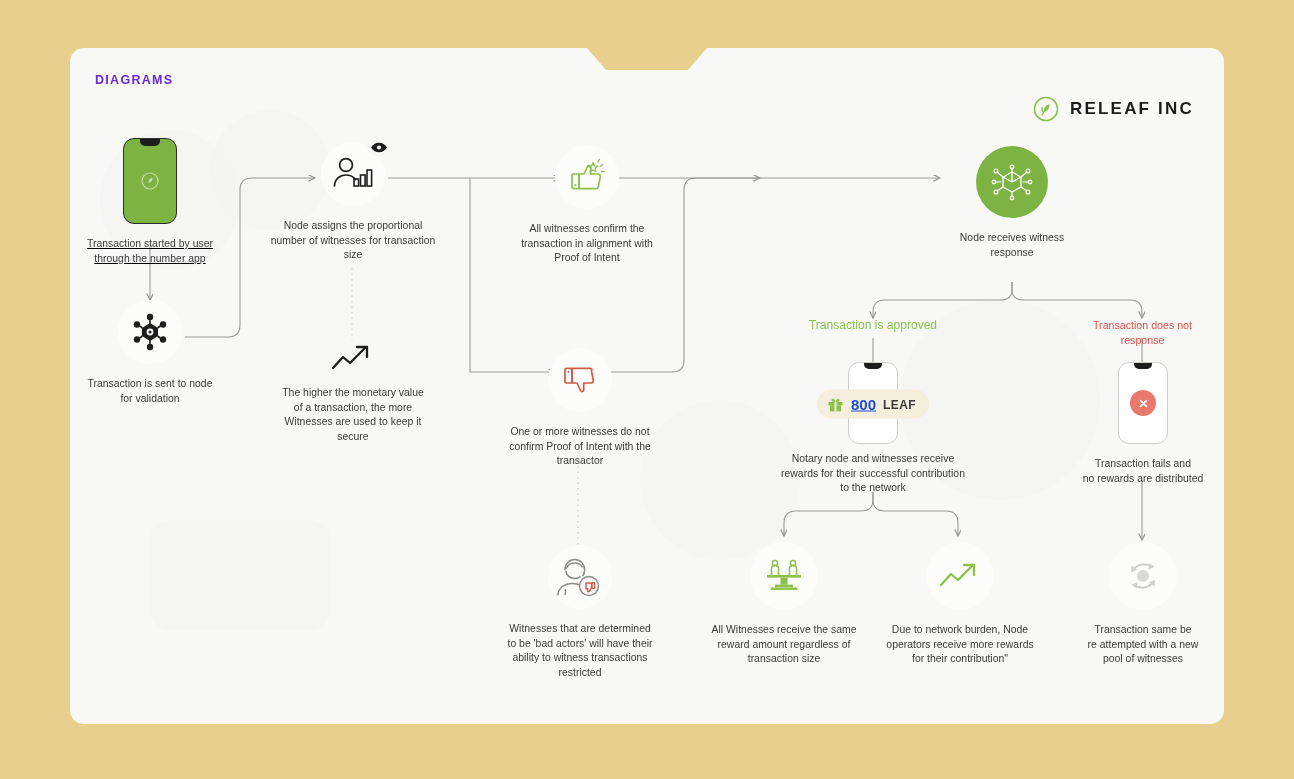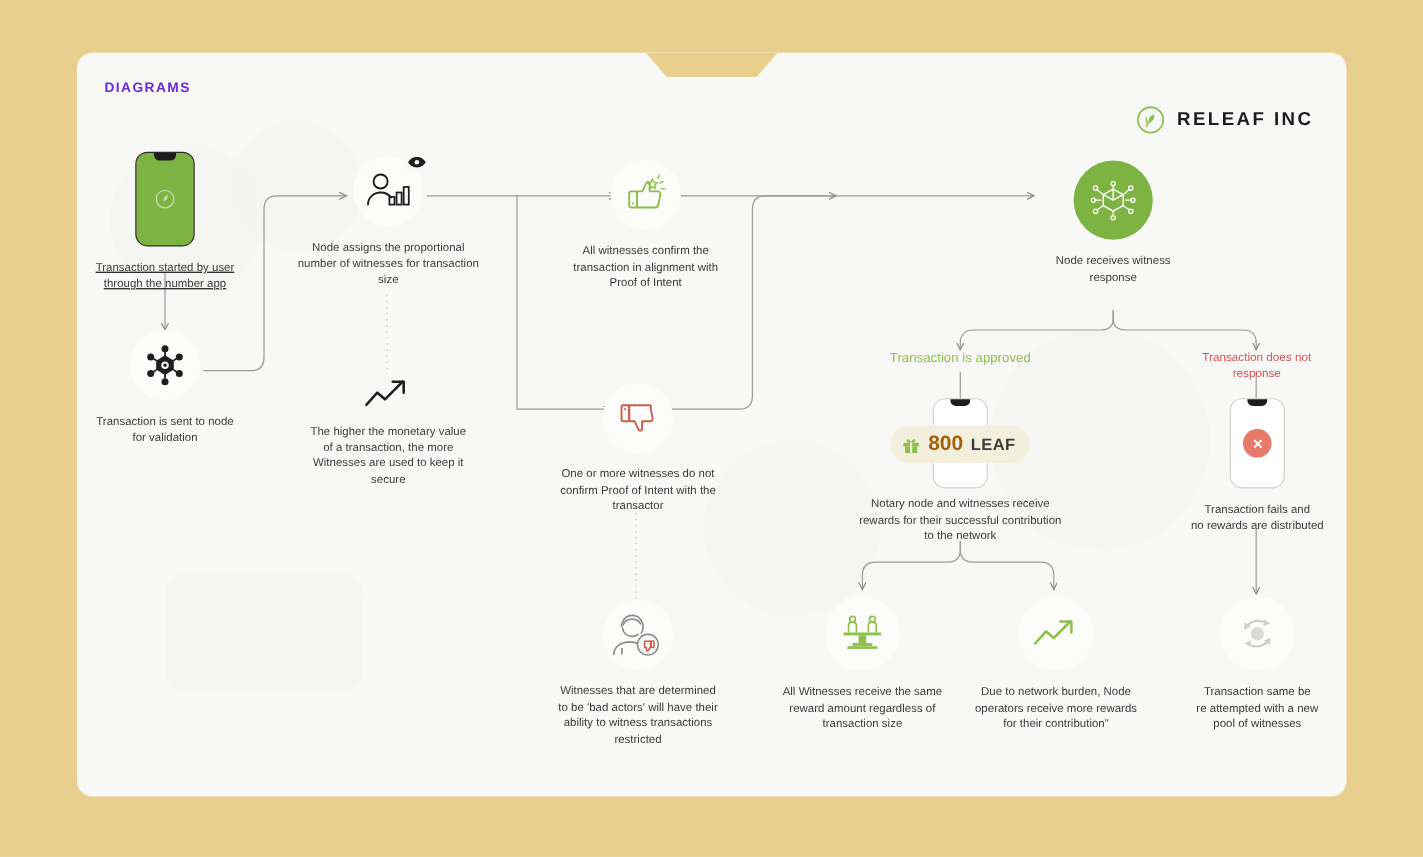--- a/index.html
+++ b/index.html
@@ -83,22 +83,22 @@
 
   .leaf-badge{
     position:absolute;left:50%;top:50%;
     transform:translate(-50%,-50%);
     background:#f4efdc;
     border-radius:16px;
     padding:6px 13px 6px 10px;
     display:flex;align-items:center;gap:7px;
     white-space:nowrap;
   }
-  .leaf-amount{font-size:19px;font-weight:700;color:#a16207;}
-  .leaf-unit{font-size:15px;font-weight:700;color:#3a3a3a;letter-spacing:.4px;}
+  .leaf-amount{font-size:15px;font-weight:700;color:#1d4ed8;text-decoration:underline;}
+  .leaf-unit{font-size:12px;font-weight:700;color:#3a3a3a;letter-spacing:.4px;}
 
   .fail-dot{
     width:26px;height:26px;border-radius:50%;
     background:#e8796b;
     display:flex;align-items:center;justify-content:center;
   }
 
   svg.flow{
     position:absolute;left:0;top:0;
     width:1294px;height:779px;

